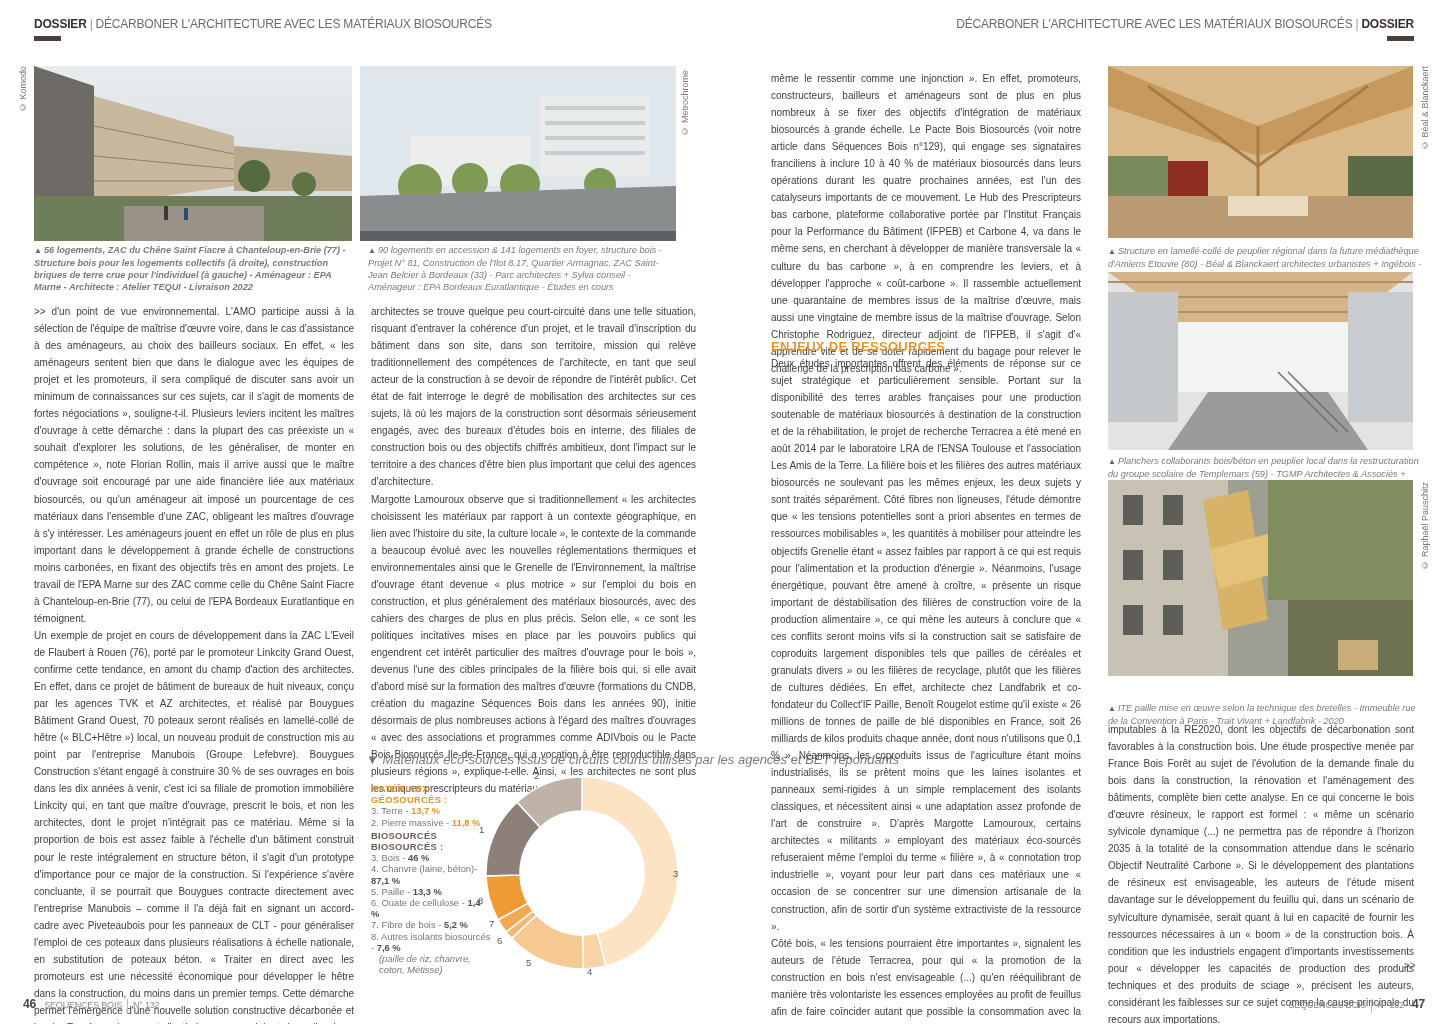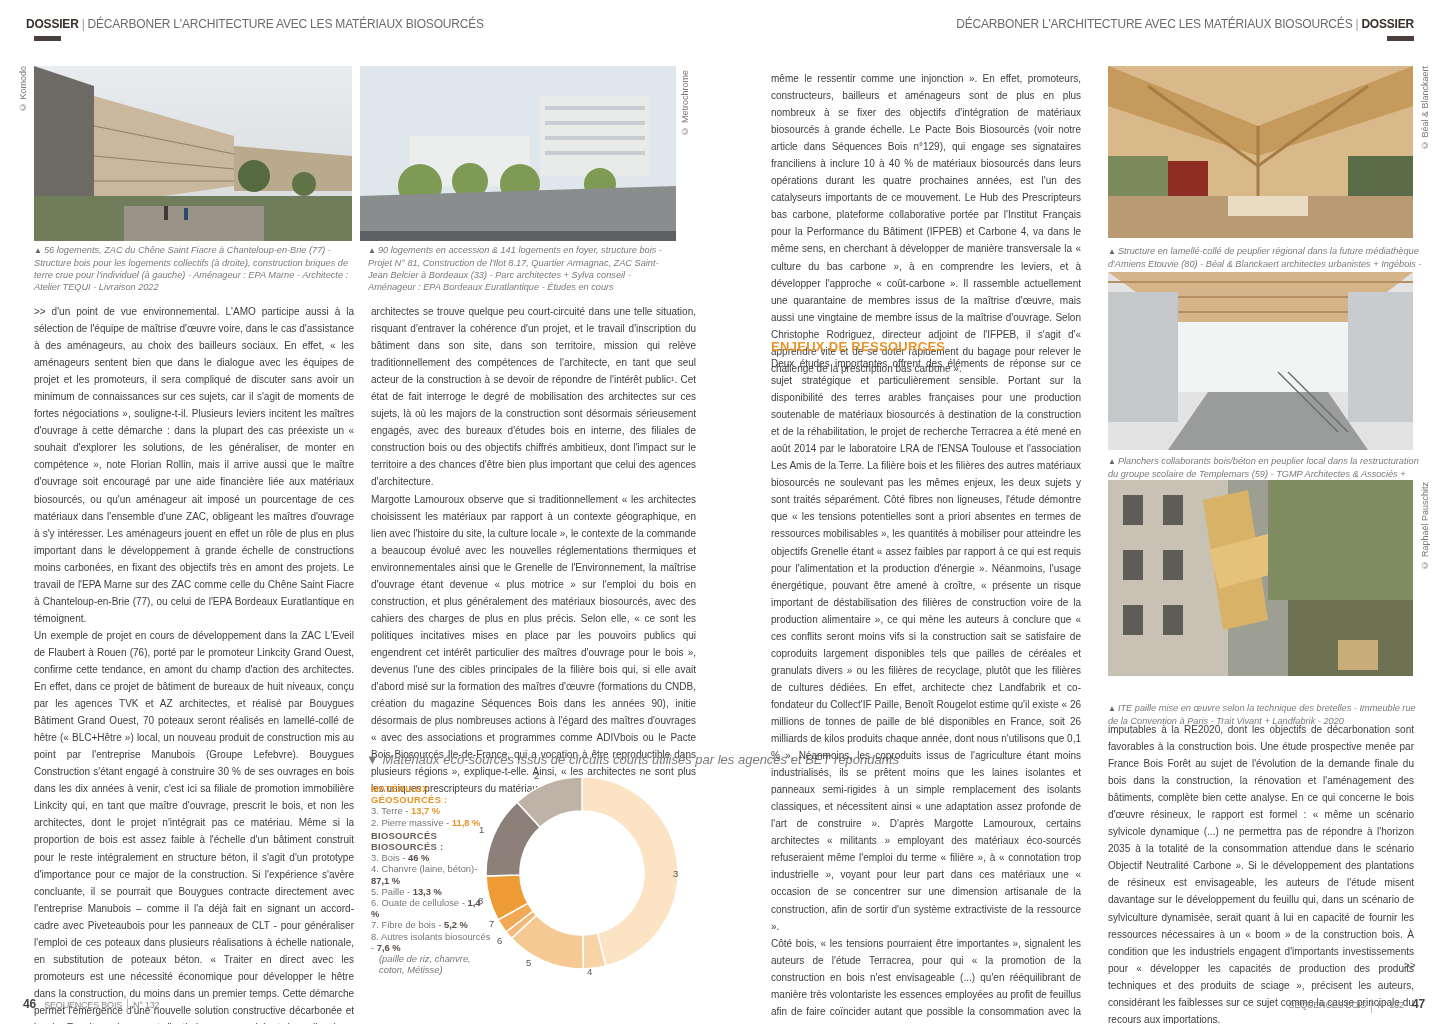--- a/index.html
+++ b/index.html
@@ -2,21 +2,21 @@
 <html><head>
 <meta charset="utf-8">
 <style>
   * { box-sizing: border-box; margin: 0; padding: 0; }
   html, body { width: 1448px; height: 1024px; background: #ffffff; overflow: hidden; }
   body { position: relative; font-family: "Liberation Sans", sans-serif; color: #3a3a3a; }
 
   .hdr { position: absolute; top: 17px; font-size: 12px; letter-spacing: -0.2px; color: #6b6b6b; white-space: nowrap; }
   .hdr b { color: #3a302c; font-weight: 700; }
   .hdr .sep { color: #999; margin: 0 3px; }
-  .hdr-left { left: 26px; }
+  .hdr-left { left: 34px; }
   .hdr-right { right: 34px; text-align: right; }
   .hdr-bar { position: absolute; top: 36px; width: 27px; height: 5px; background: #4a3f3b; }
   .hdr-bar.left { left: 34px; }
   .hdr-bar.right { right: 34px; }
 
   .photo { position: absolute; overflow: hidden; }
   .credit { position: absolute; font-size: 9px; color: #777; writing-mode: vertical-rl; transform: rotate(180deg); white-space: nowrap; }
 
   .caption { position: absolute; font-size: 9.2px; line-height: 12px; color: #7a7a7a; font-style: italic; }
   .caption .tri { font-style: normal; color: #666; font-size: 8px; margin-right: 2px; }
@@ -76,21 +76,21 @@
     <polygon points="200,80 318,90 318,125 200,125" fill="#b9a98d"></polygon>
     <rect x="0" y="130" width="318" height="45" fill="#6f7d5a"></rect>
     <rect x="90" y="140" width="140" height="35" fill="#9a9488"></rect>
     <circle cx="220" cy="110" r="16" fill="#566a3f"></circle>
       <circle cx="270" cy="118" r="12" fill="#5f7347"></circle>
     <rect x="130" y="140" width="4" height="14" fill="#3a3a3a"></rect>
       <rect x="150" y="142" width="4" height="12" fill="#2d4b6a"></rect>
   </svg>
 </div>
 <div class="credit" style="left:18px;top:66px;">© Komodo</div>
-<div class="caption" style="left:34px;top:244px;width:320px;">
+<div class="caption" style="left:34px;top:244px;width:320px;font-weight:bold;">
   <span class="tri">▲</span><span>56 logements, ZAC du Chêne Saint Fiacre à Chanteloup-en-Brie (77) - Structure bois pour les logements collectifs (à droite), construction briques de terre crue pour l'individuel (à gauche) - Aménageur : EPA Marne - Architecte : Atelier TEQUI - Livraison 2022</span>
 </div>
 
 <div class="photo" style="left:360px;top:66px;width:316px;height:175px;">
   <svg width="316" height="175" viewBox="0 0 316 175">
     <rect width="316" height="175" fill="#dfe6ec"></rect>
     <rect x="180" y="30" width="110" height="80" fill="#e9eaea"></rect>
     <g fill="#c7cdd2">
         <rect x="185" y="40" width="100" height="4"></rect>
         <rect x="185" y="55" width="100" height="4"></rect>

